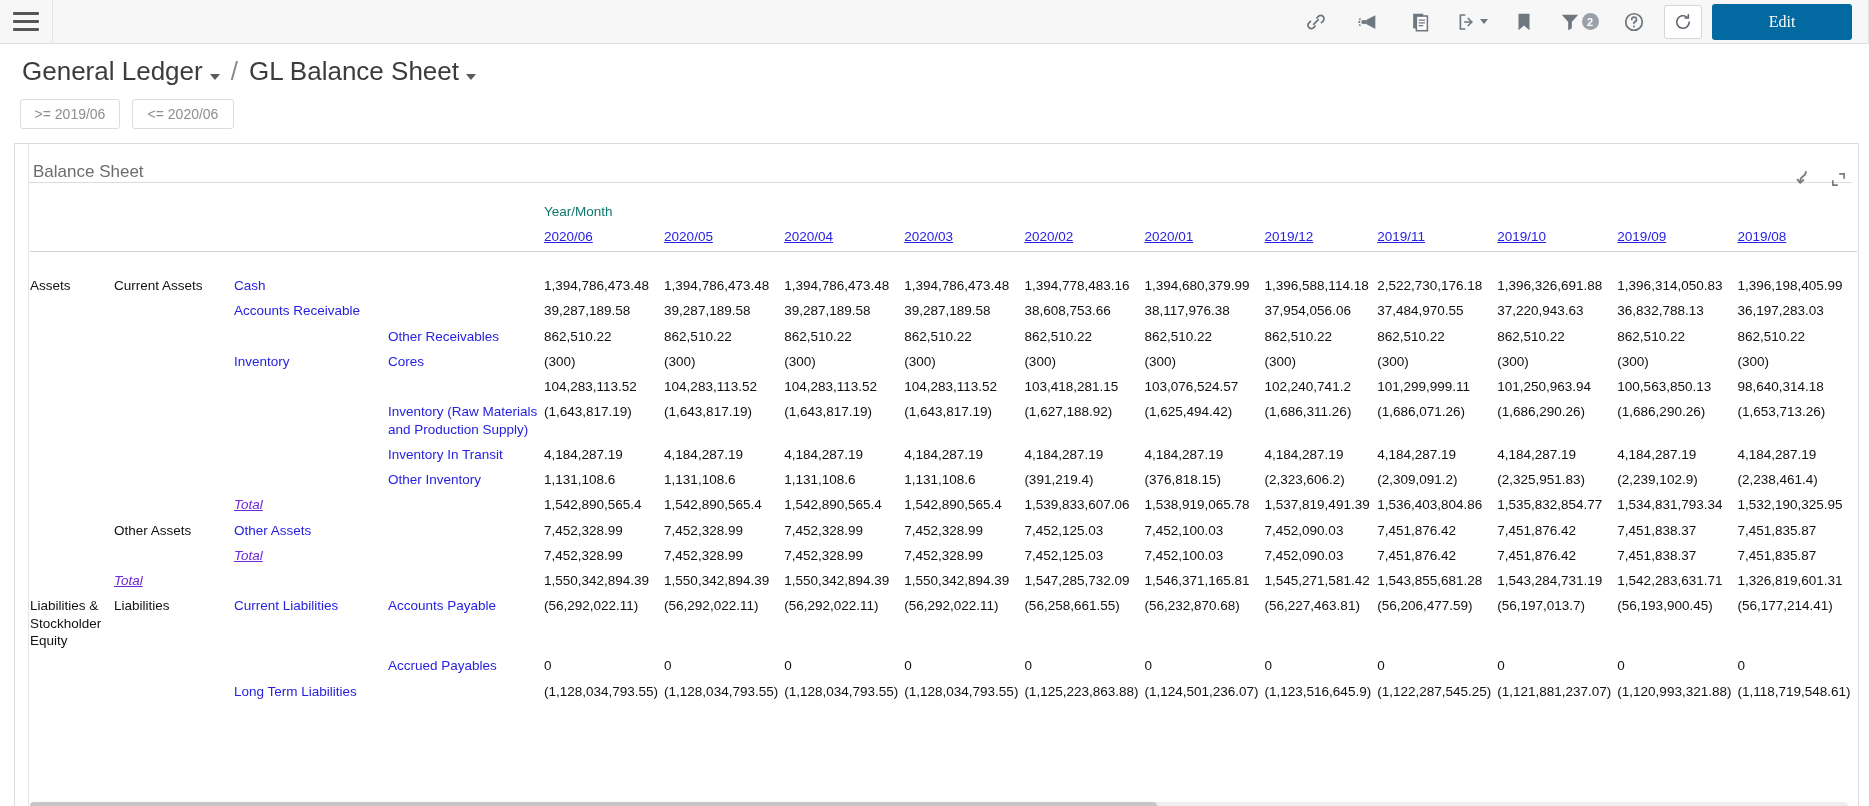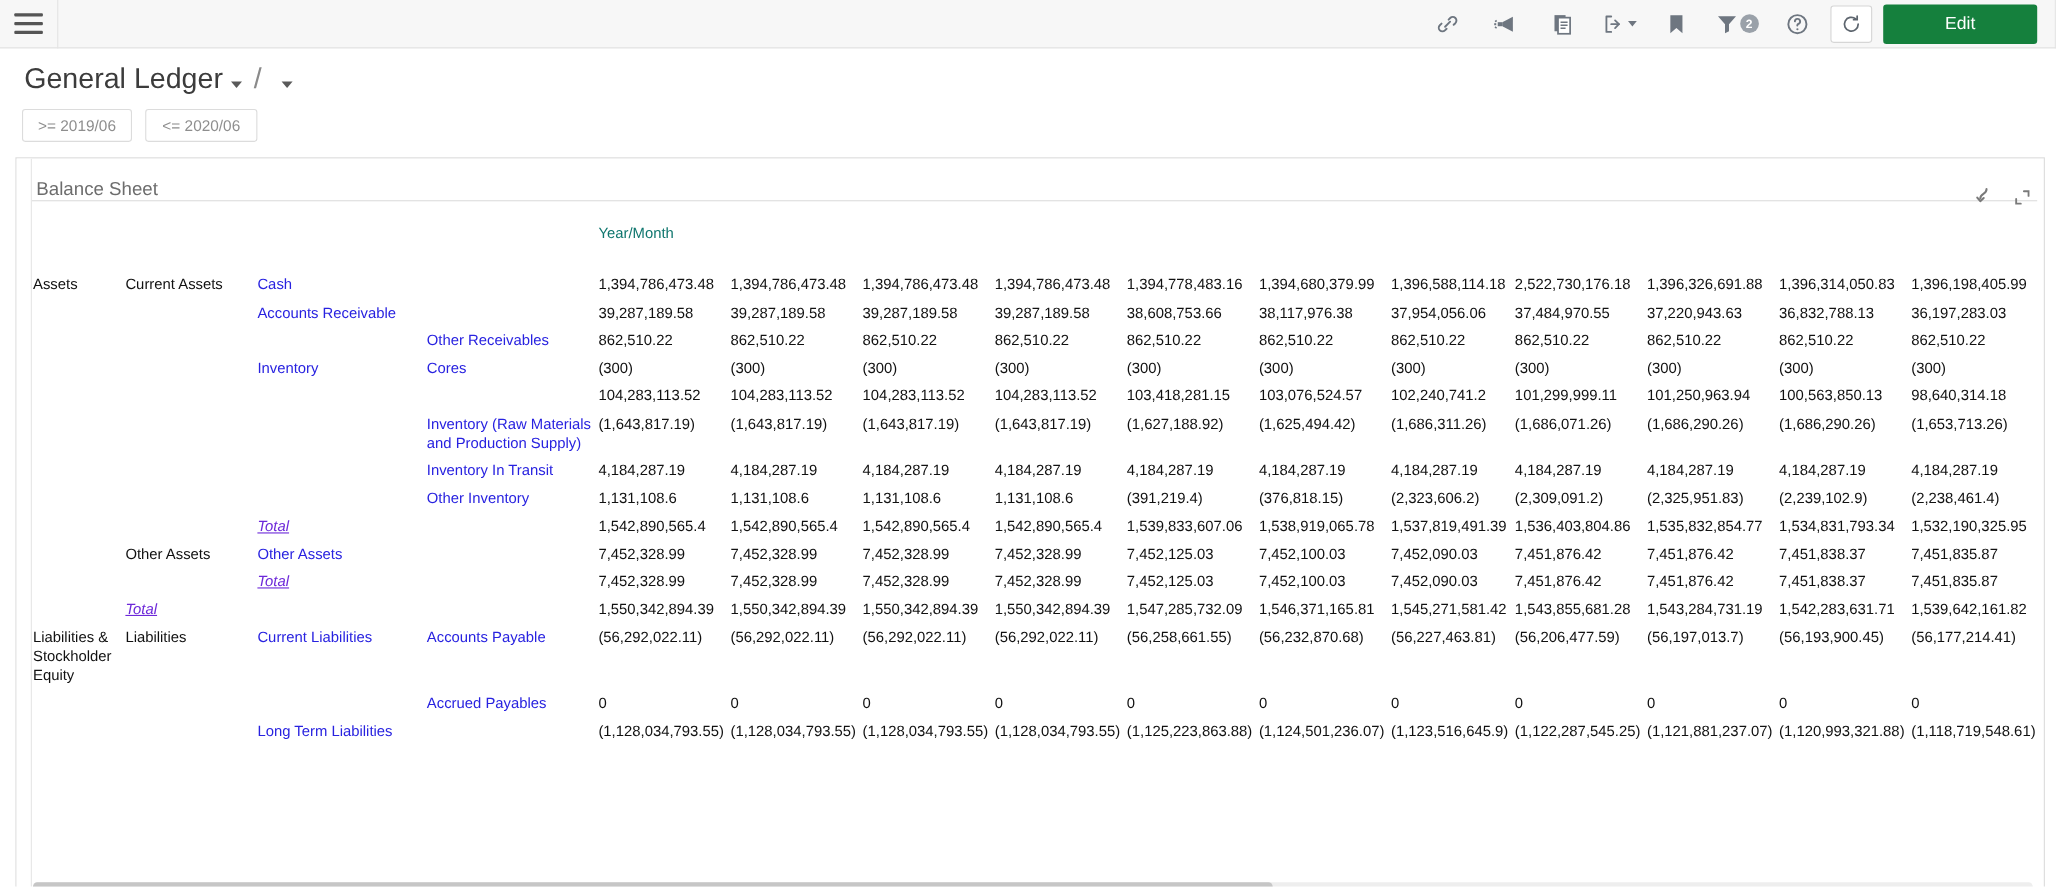--- a/index.html
+++ b/index.html
@@ -69,28 +69,28 @@
     width: 38px; height: 34px;
     border: 1px solid #d6d6d6;
     border-radius: 3px;
     background: #fff;
     display: flex; align-items: center; justify-content: center;
     color: #5d656e;
     margin: 0 10px 0 4px;
     cursor: pointer;
   }
   .edit-btn {
-    background: #15803d;
+    background: #0369a1;
     color: #fff;
     border: none;
     border-radius: 3px;
     height: 36px;
     min-width: 140px;
     font-size: 16px;
-    font-family: Liberation Sans, sans-serif;
+    font-family: Liberation Serif, serif;
     cursor: pointer;
     margin-right: 8px;
   }
   .appbar-rail { width: 1px; height: 44px; background: #e3e3e3; margin-left: 2px;}
 
   
   .crumbrow {
     padding: 12px 13px 0 22px;
     display: flex; align-items: baseline;
     font-size: 26px;
@@ -295,20 +295,21 @@
 
     <button class="edit-btn">Edit</button>
   </div>
   <div class="appbar-rail"></div>
 </div>
 
 <div class="crumbrow">
   <span class="crumb">General Ledger</span>
   <span class="crumb-caret"></span>
   <span class="crumb-sep">/</span>
+  <span class="crumb">GL Balance Sheet</span>
   <span class="crumb-caret"></span>
 </div>
 
 <div class="chiprow">
   <div class="chip">&gt;= 2019/06</div>
   <div class="chip wide">&lt;= 2020/06</div>
 </div>
 
 <div class="card">
   <div class="card-leftbar"></div>
@@ -349,20 +350,37 @@
           <col class="c-val">
           <col class="c-val">
         <col class="c-val">
           <col class="c-val">
           <col class="c-val">
       </colgroup>
       <thead>
         <tr>
           <td colspan="4"></td>
           <td class="ymhead" colspan="11">Year/Month</td>
+        </tr>
+        <tr class="headrow">
+          <td></td>
+          <td></td>
+          <td></td>
+          <td></td>
+          <td class="monthhead">2020/06</td>
+          <td class="monthhead">2020/05</td>
+          <td class="monthhead">2020/04</td>
+          <td class="monthhead">2020/03</td>
+          <td class="monthhead">2020/02</td>
+          <td class="monthhead">2020/01</td>
+          <td class="monthhead">2019/12</td>
+          <td class="monthhead">2019/11</td>
+          <td class="monthhead">2019/10</td>
+          <td class="monthhead">2019/09</td>
+          <td class="monthhead">2019/08</td>
         </tr>
         <tr class="spacer-row">
             <td colspan="15"></td>
           </tr>
       </thead>
       <tbody id="report-body">
           <tr style="height: 14px;">
             <td class="pad-top">Assets</td>
             <td class="pad-top">Current Assets</td>
             <td class="linkcell pad-top">Cash</td>
@@ -557,21 +575,21 @@
             <td class="total-val">1,550,342,894.39</td>
             <td class="total-val">1,550,342,894.39</td>
             <td class="total-val">1,550,342,894.39</td>
             <td class="total-val">1,550,342,894.39</td>
             <td class="total-val">1,547,285,732.09</td>
             <td class="total-val">1,546,371,165.81</td>
             <td class="total-val">1,545,271,581.42</td>
             <td class="total-val">1,543,855,681.28</td>
             <td class="total-val">1,543,284,731.19</td>
             <td class="total-val">1,542,283,631.71</td>
-            <td class="total-val">1,539,642,161.82</td>
+            <td class="total-val">1,326,819,601.31</td>
           </tr>
           <tr style="height: 16px;">
             <td class="pad-top">Liabilities &amp; Stockholder Equity</td>
             <td class="pad-top">Liabilities</td>
             <td class="linkcell pad-top">Current Liabilities</td>
             <td class="linkcell pad-top">Accounts Payable</td>
             <td class="pad-top">(56,292,022.11)</td>
             <td class="pad-top">(56,292,022.11)</td>
             <td class="pad-top">(56,292,022.11)</td>
             <td class="pad-top">(56,292,022.11)</td>

